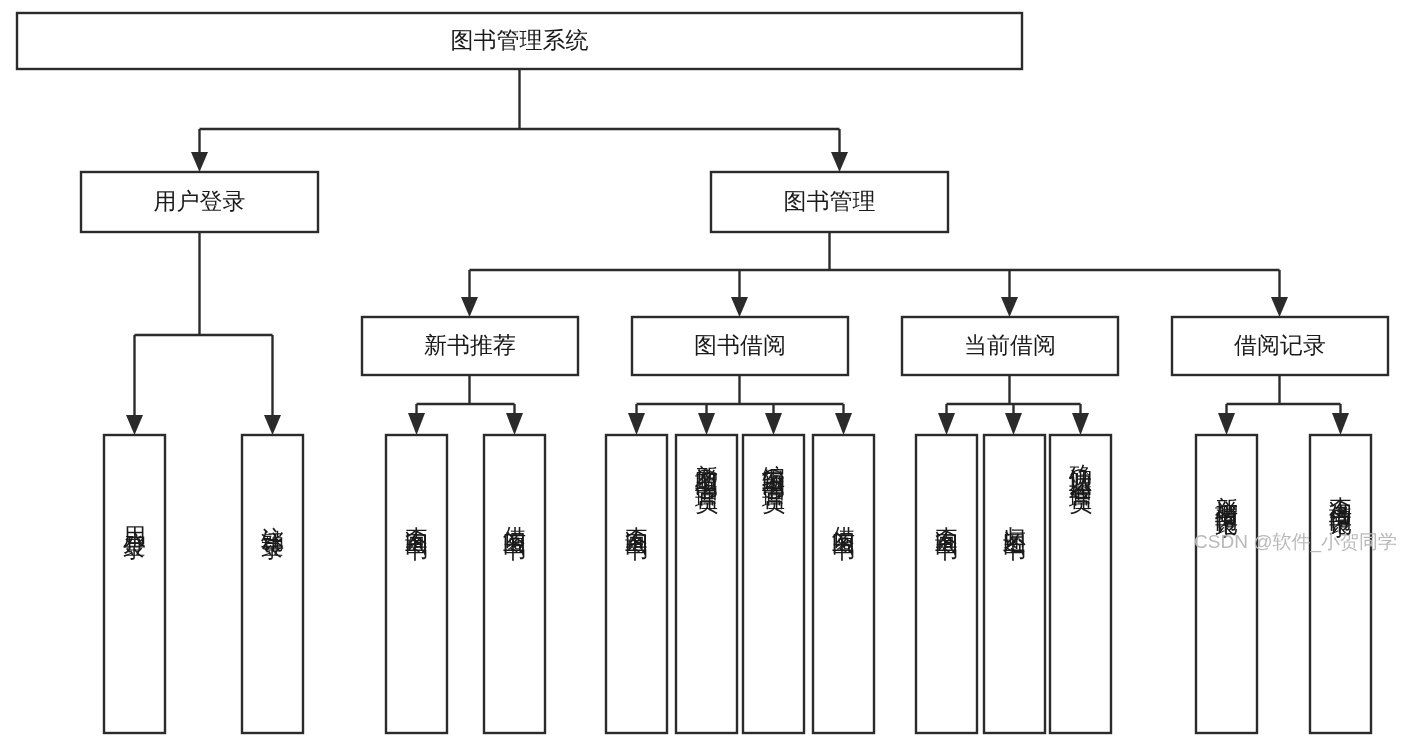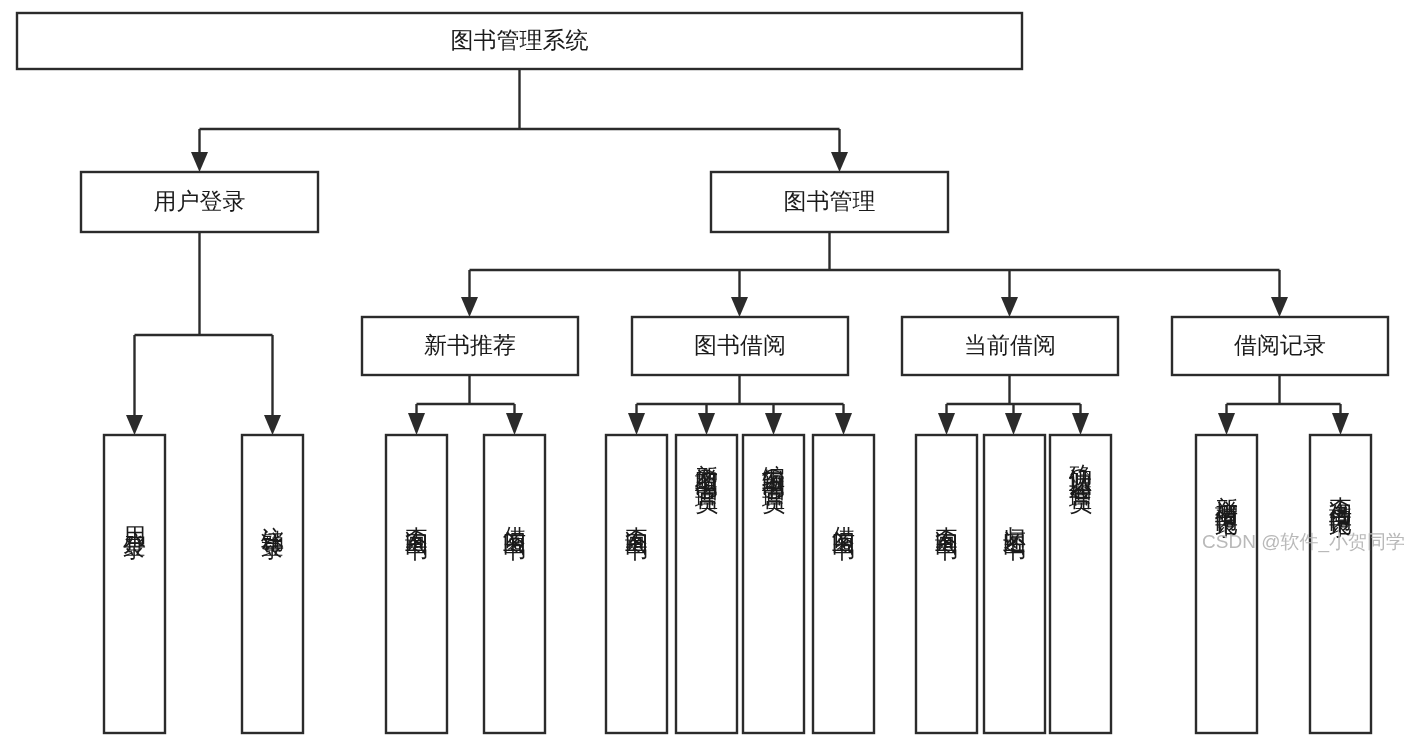--- a/index.html
+++ b/index.html
@@ -68,21 +68,21 @@
     text-orientation: upright;
     font-family: "Liberation Sans", "DejaVu Sans", sans-serif;
     font-size: 23px;
     line-height: 1.0;
     color: #1a1a1a;
     letter-spacing: 4px;
     white-space: nowrap;
   }
   .watermark {
     position: absolute;
-    right: 0;
+    right: 8px;
     bottom: 6px;
     font-family: "Liberation Sans", "DejaVu Sans", sans-serif;
     font-size: 19px;
     color: #b9b9b9;
     white-space: nowrap;
     pointer-events: none;
   }
 </style>
 </head>
 <body>

